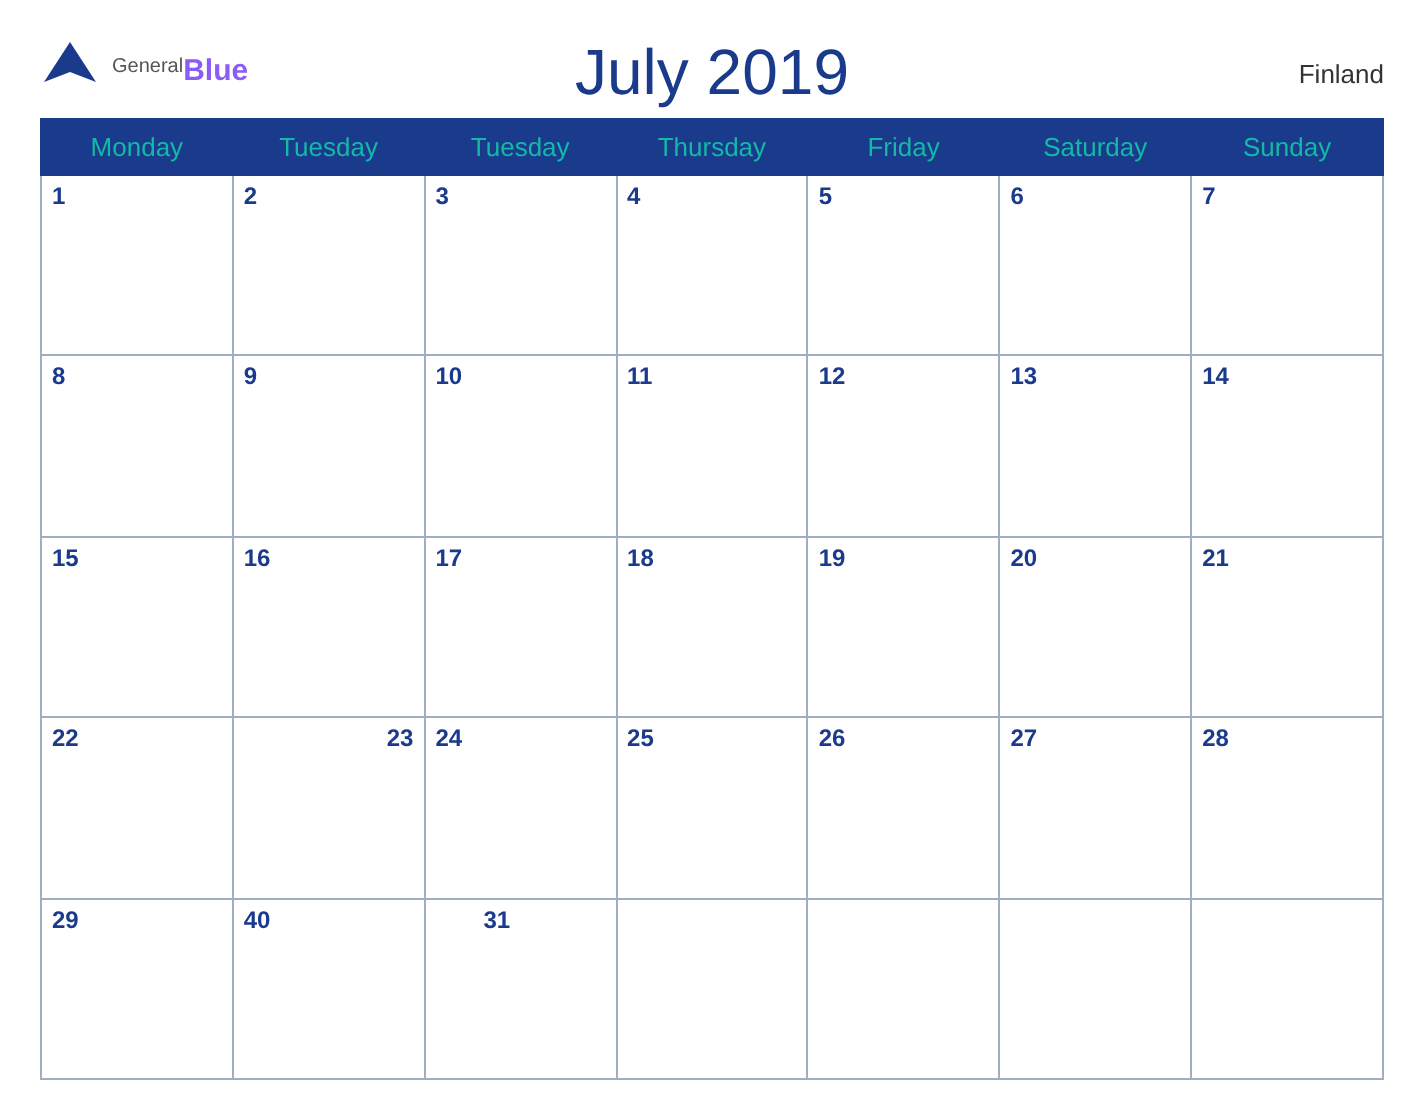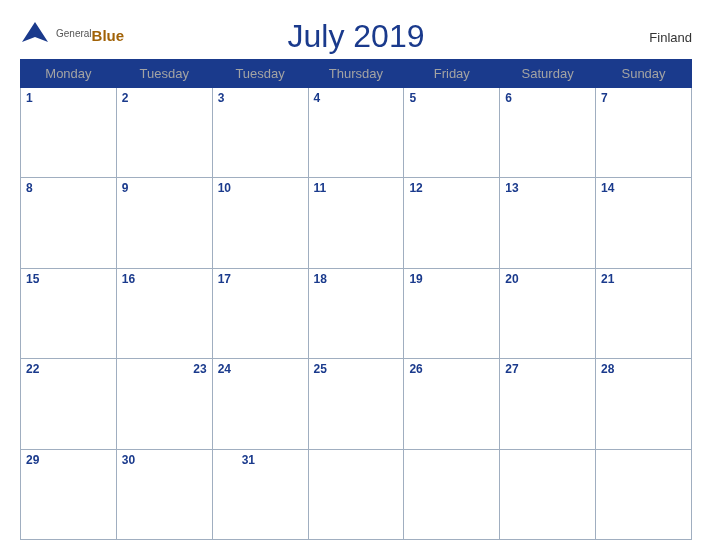--- a/index.html
+++ b/index.html
@@ -51,21 +51,21 @@
       width: 100%;
       flex: 1;
     }
     table {
       width: 100%;
       height: 100%;
       border-collapse: collapse;
     }
     th {
       background-color: #1a3a8c;
-      color: #a3a3a3;
+      color: #14b8a6;
       text-align: center;
       padding: 6px 4px;
       font-size: 13px;
       font-weight: normal;
       border: 1px solid #1a3a8c;
     }
     td {
       border: 1px solid #a0aec0;
       vertical-align: top;
       padding: 3px 5px;
@@ -85,21 +85,21 @@
 <div class="header-row">
   <div class="logo-container">
     <div style="position:relative; margin-right:4px;">
       
       <svg width="30" height="30" viewBox="0 0 30 30">
         <polygon points="15,2 28,22 15,17 2,22" fill="#1a3a8c"></polygon>
       </svg>
     </div>
     <div class="logo-text-part">
       <span style="font-size:10px; color:#555;">General</span>
-      <span style="font-size:15px; font-weight:bold; color:#a16207;">Blue</span>
+      <span style="font-size:15px; font-weight:bold; color:#8b5cf6;">Blue</span>
     </div>
   </div>
   <h1 class="month-title">July 2019</h1>
   <div class="country-label">Finland</div>
 </div>
 
 <div class="calendar-wrapper">
   <table>
     <thead>
       <tr>
@@ -205,21 +205,21 @@
           </td>
           <td style="background-color: rgb(255, 255, 255);">
             <span class="day-num">28</span>
           </td>
         </tr>
         <tr>
           <td style="background-color: rgb(255, 255, 255);">
             <span class="day-num">29</span>
           </td>
           <td style="background-color: rgb(255, 255, 255);">
-            <span class="day-num">30</span>
+            <span class="day-num">40</span>
           </td>
           <td style="background-color: rgb(255, 255, 255); padding-left: 29px;">
             <span class="day-num">31</span>
           </td>
           <td style="background-color: rgb(216, 220, 238);"></td>
           <td style="background-color: rgb(216, 220, 238);"></td>
           <td style="background-color: rgb(216, 220, 238);"></td>
           <td style="background-color: rgb(216, 220, 238);"></td>
         </tr>
       </tbody>

